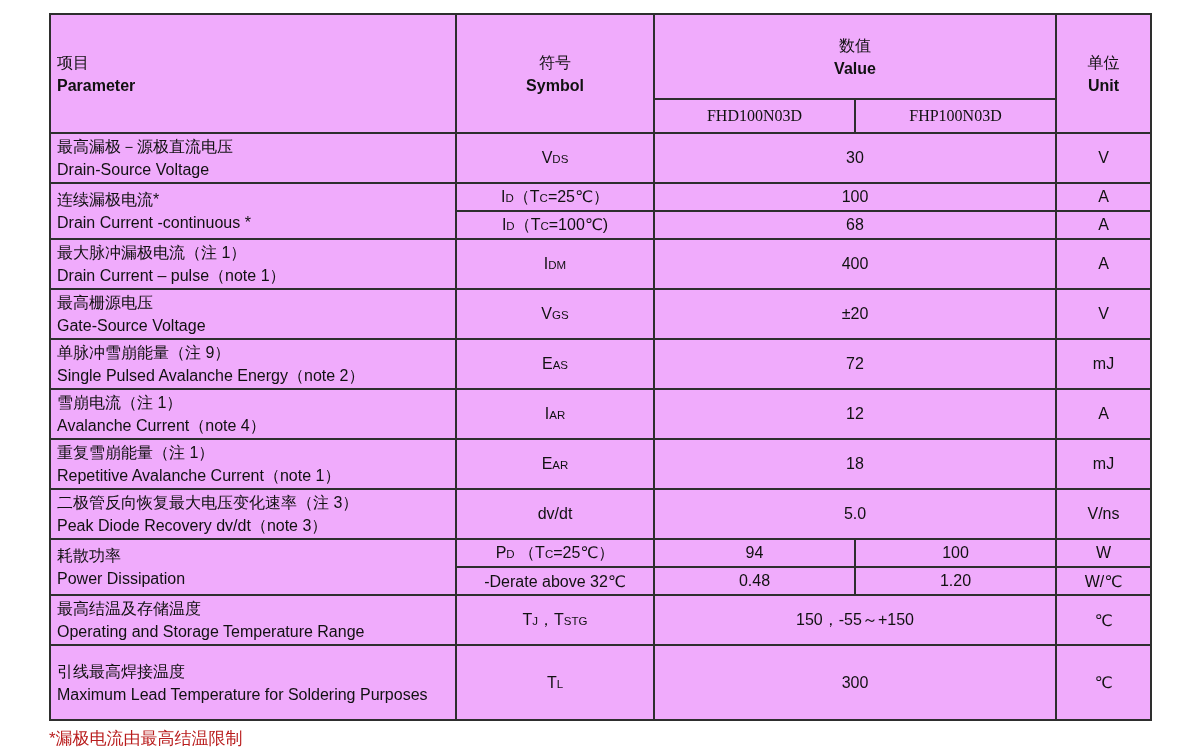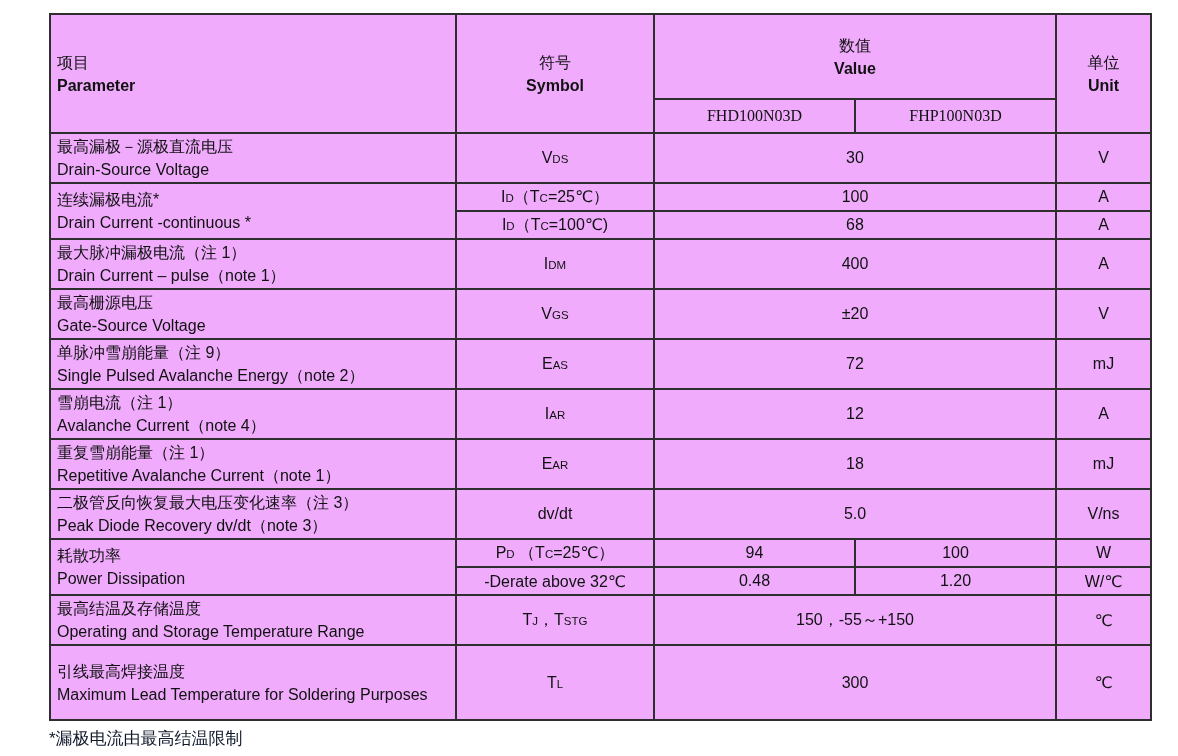--- a/index.html
+++ b/index.html
@@ -37,21 +37,21 @@
   .bold{font-weight:bold;}
   tr.hdr1 td{height:81px;}
   tr.hdr2 td{height:30px;font-family:Liberation Serif, serif;}
   tr.row td{height:46px;}
   tr.subrow td{height:24px;}
   tr.tall td{height:71px;}
   .sym .sub, .val .sub{font-size:11.5px;}
   .sym{white-space:nowrap;margin-top:44px;}
   .footnote{
     position:absolute;left:49px;top:727px;
-    font-size:17px;color:#0f172a;
+    font-size:17px;color:#b91c1c;
   }
 </style>
 </head>
 <body>
 
 <div class="page">
   <table class="ratings">
     <colgroup>
       <col class="c-param">
         <col class="c-sym">

